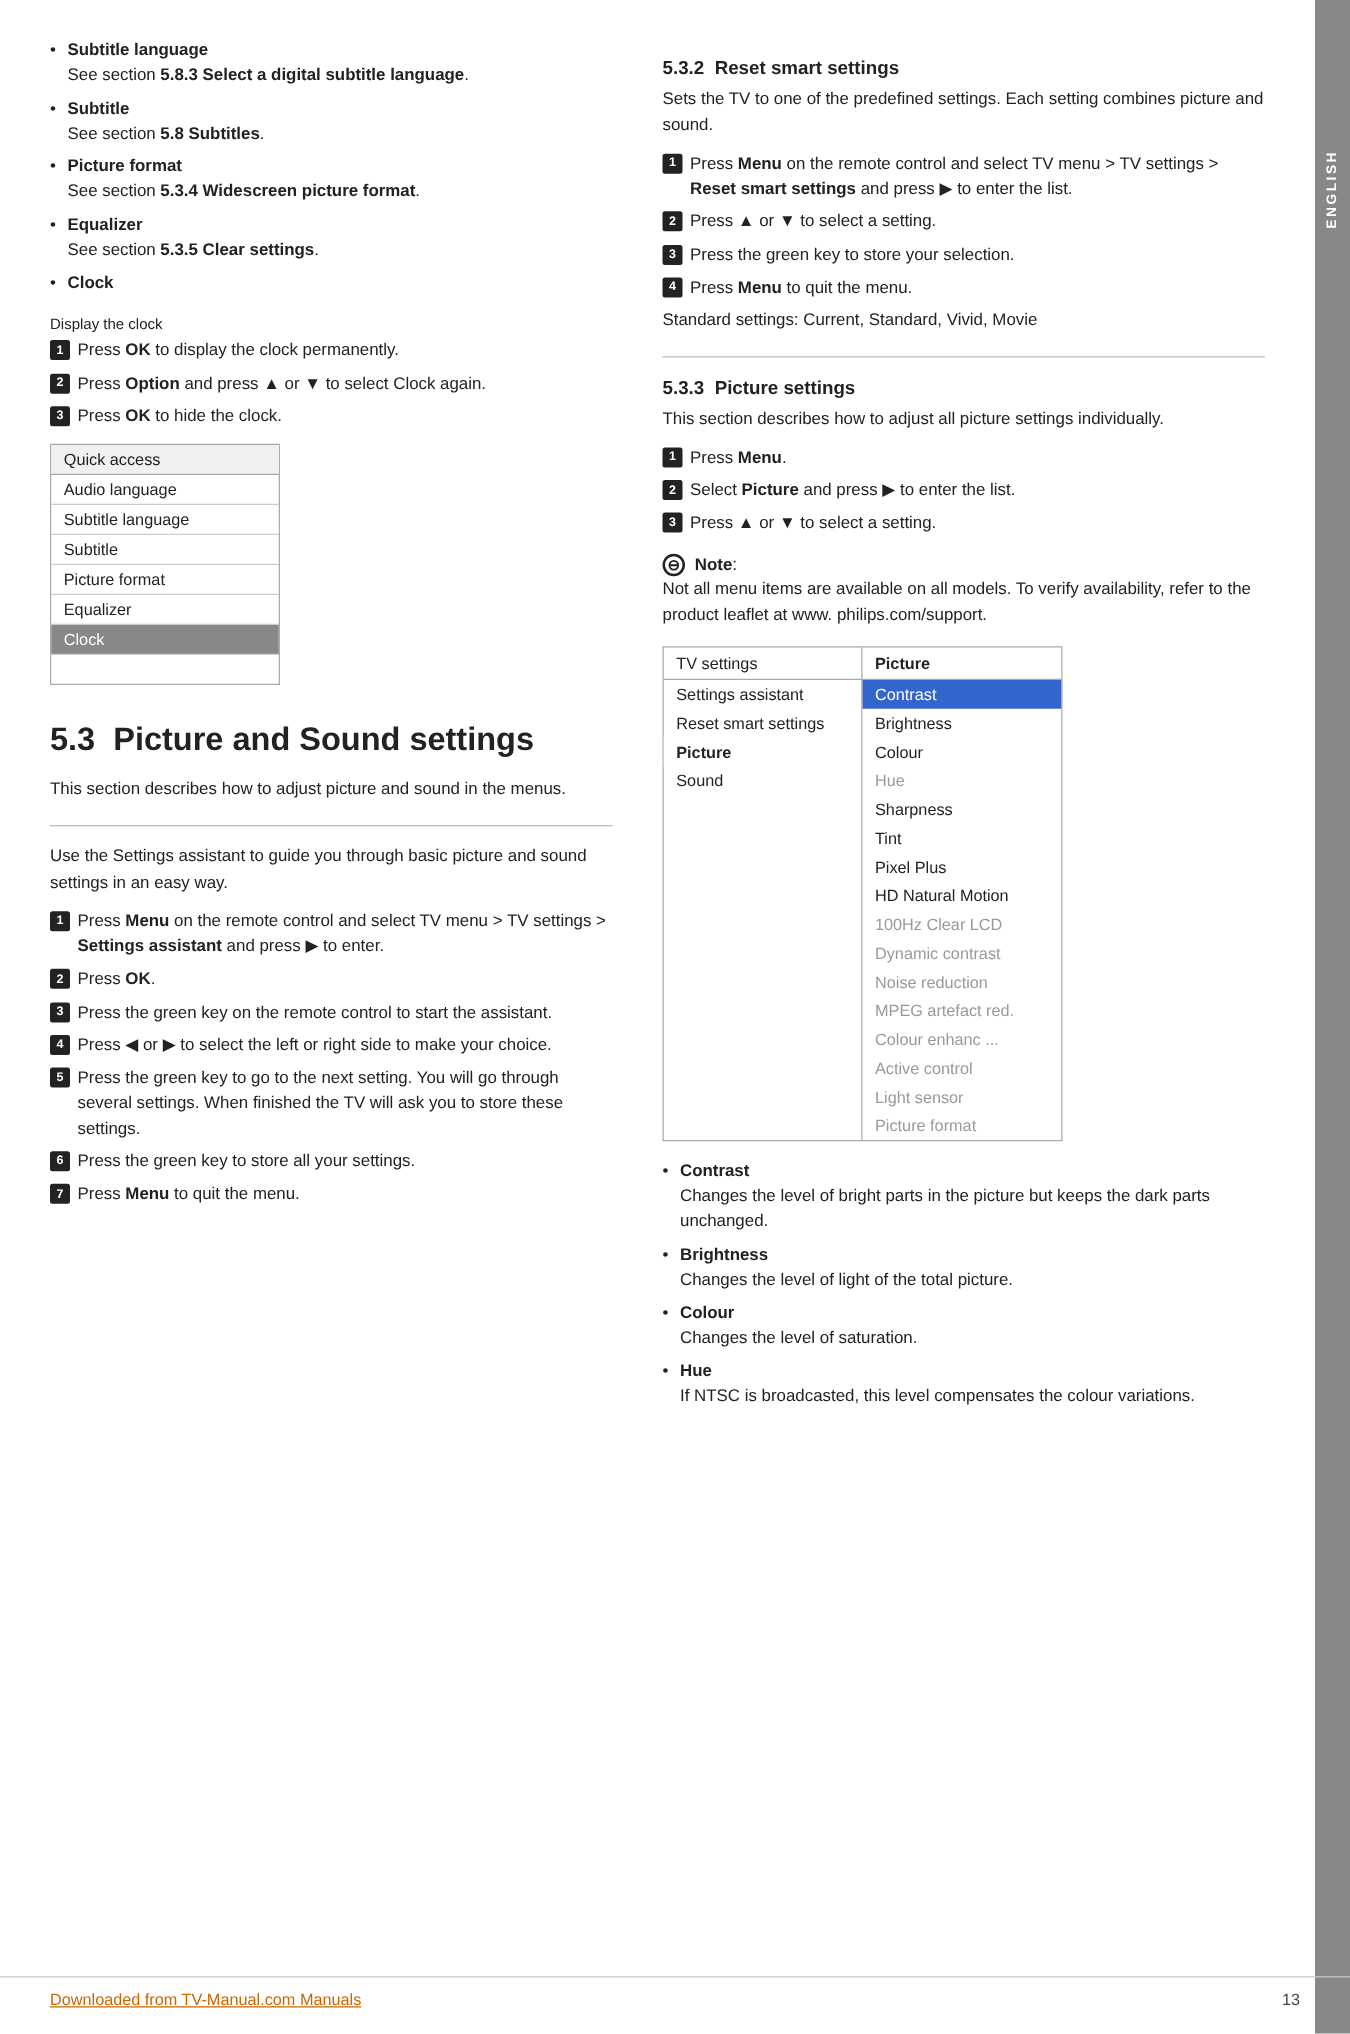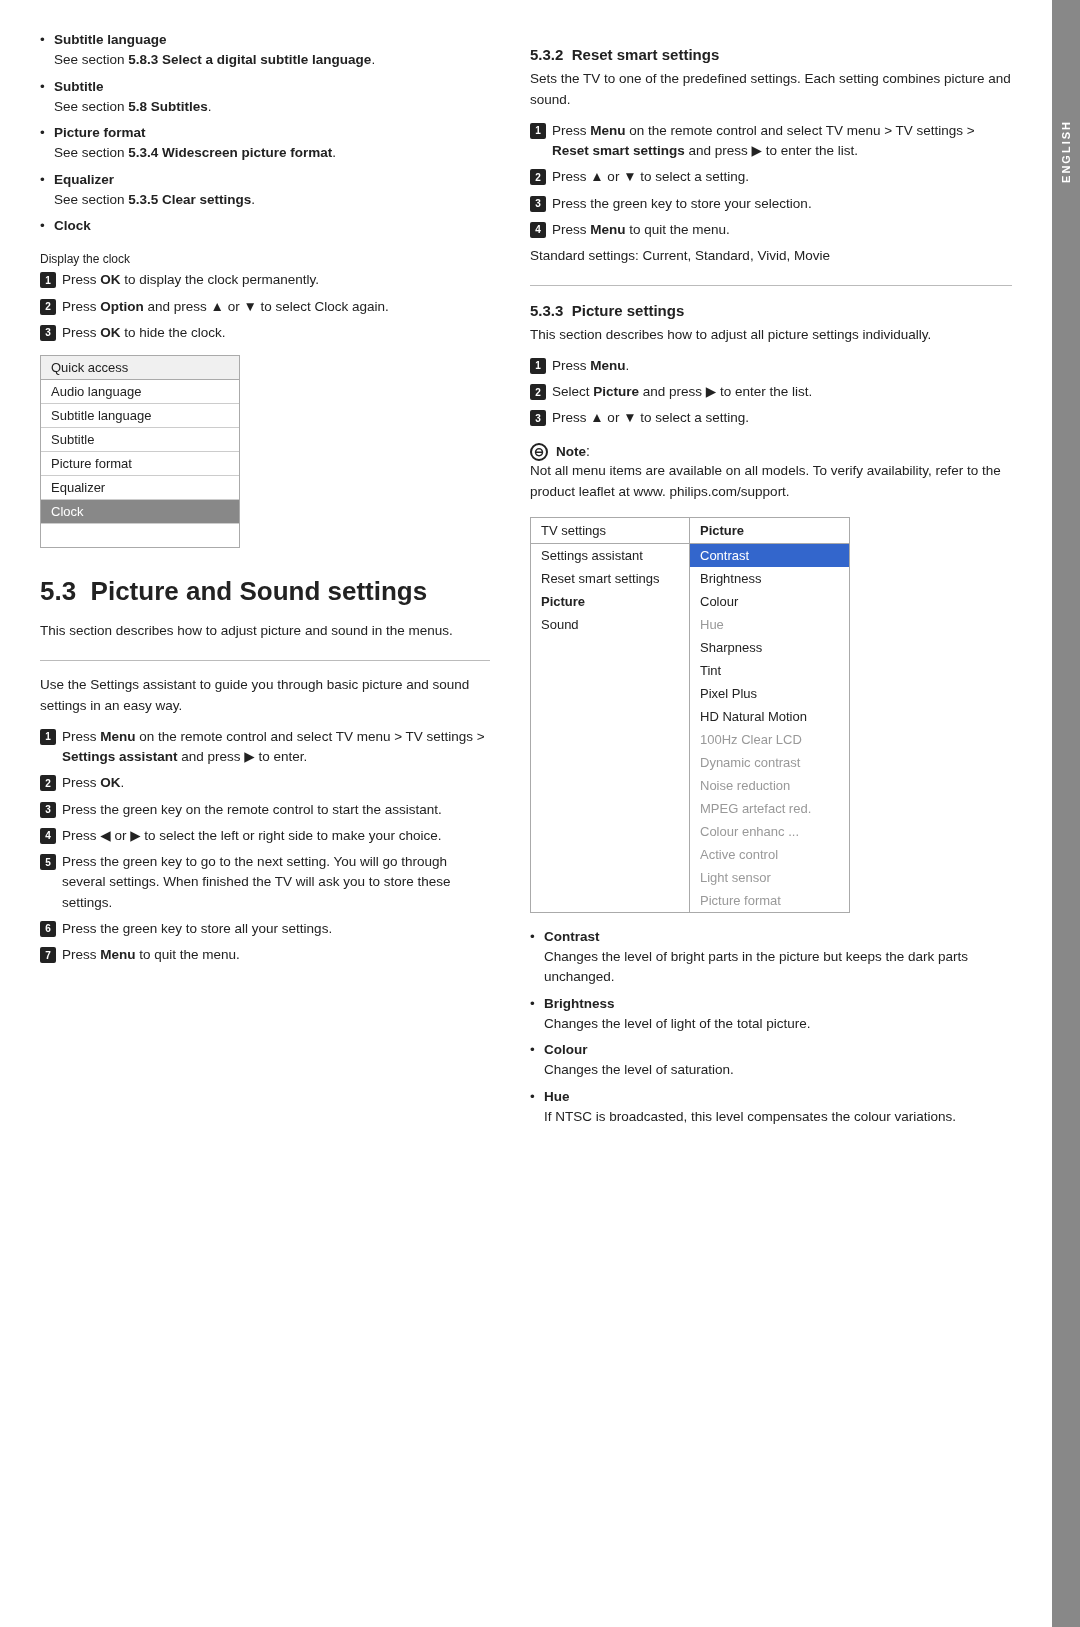--- a/index.html
+++ b/index.html
@@ -99,21 +99,21 @@
       border-radius: 2px;
       flex-shrink: 0;
       margin-right: 6px;
       margin-top: 2px;
     }
     .step-text {
       flex: 1;
     }
     .quick-access-table {
       border: 1px solid #aaa;
-      width: 200px;
+      width: 184px;
       margin: 12px 0;
       font-size: 13px;
     }
     .quick-access-table .row {
       padding: 4px 10px;
       border-bottom: 1px solid #ccc;
     }
     .quick-access-table .row:last-child {
       border-bottom: none;
     }
@@ -480,13 +480,17 @@
           <span>Changes the level of saturation.</span>
         </li>
         <li>
           <span class="bold">Hue</span><br>
           <span>If NTSC is broadcasted, this level compensates the colour variations.</span>
         </li>
       </ul>
     </div>
   </div>
 
+  <div class="footer">
+    <a class="footer-link" href="#">Downloaded from TV-Manual.com Manuals</a>
+    <span class="footer-page">13</span>
+  </div>
 </div>
 
 </body></html>

